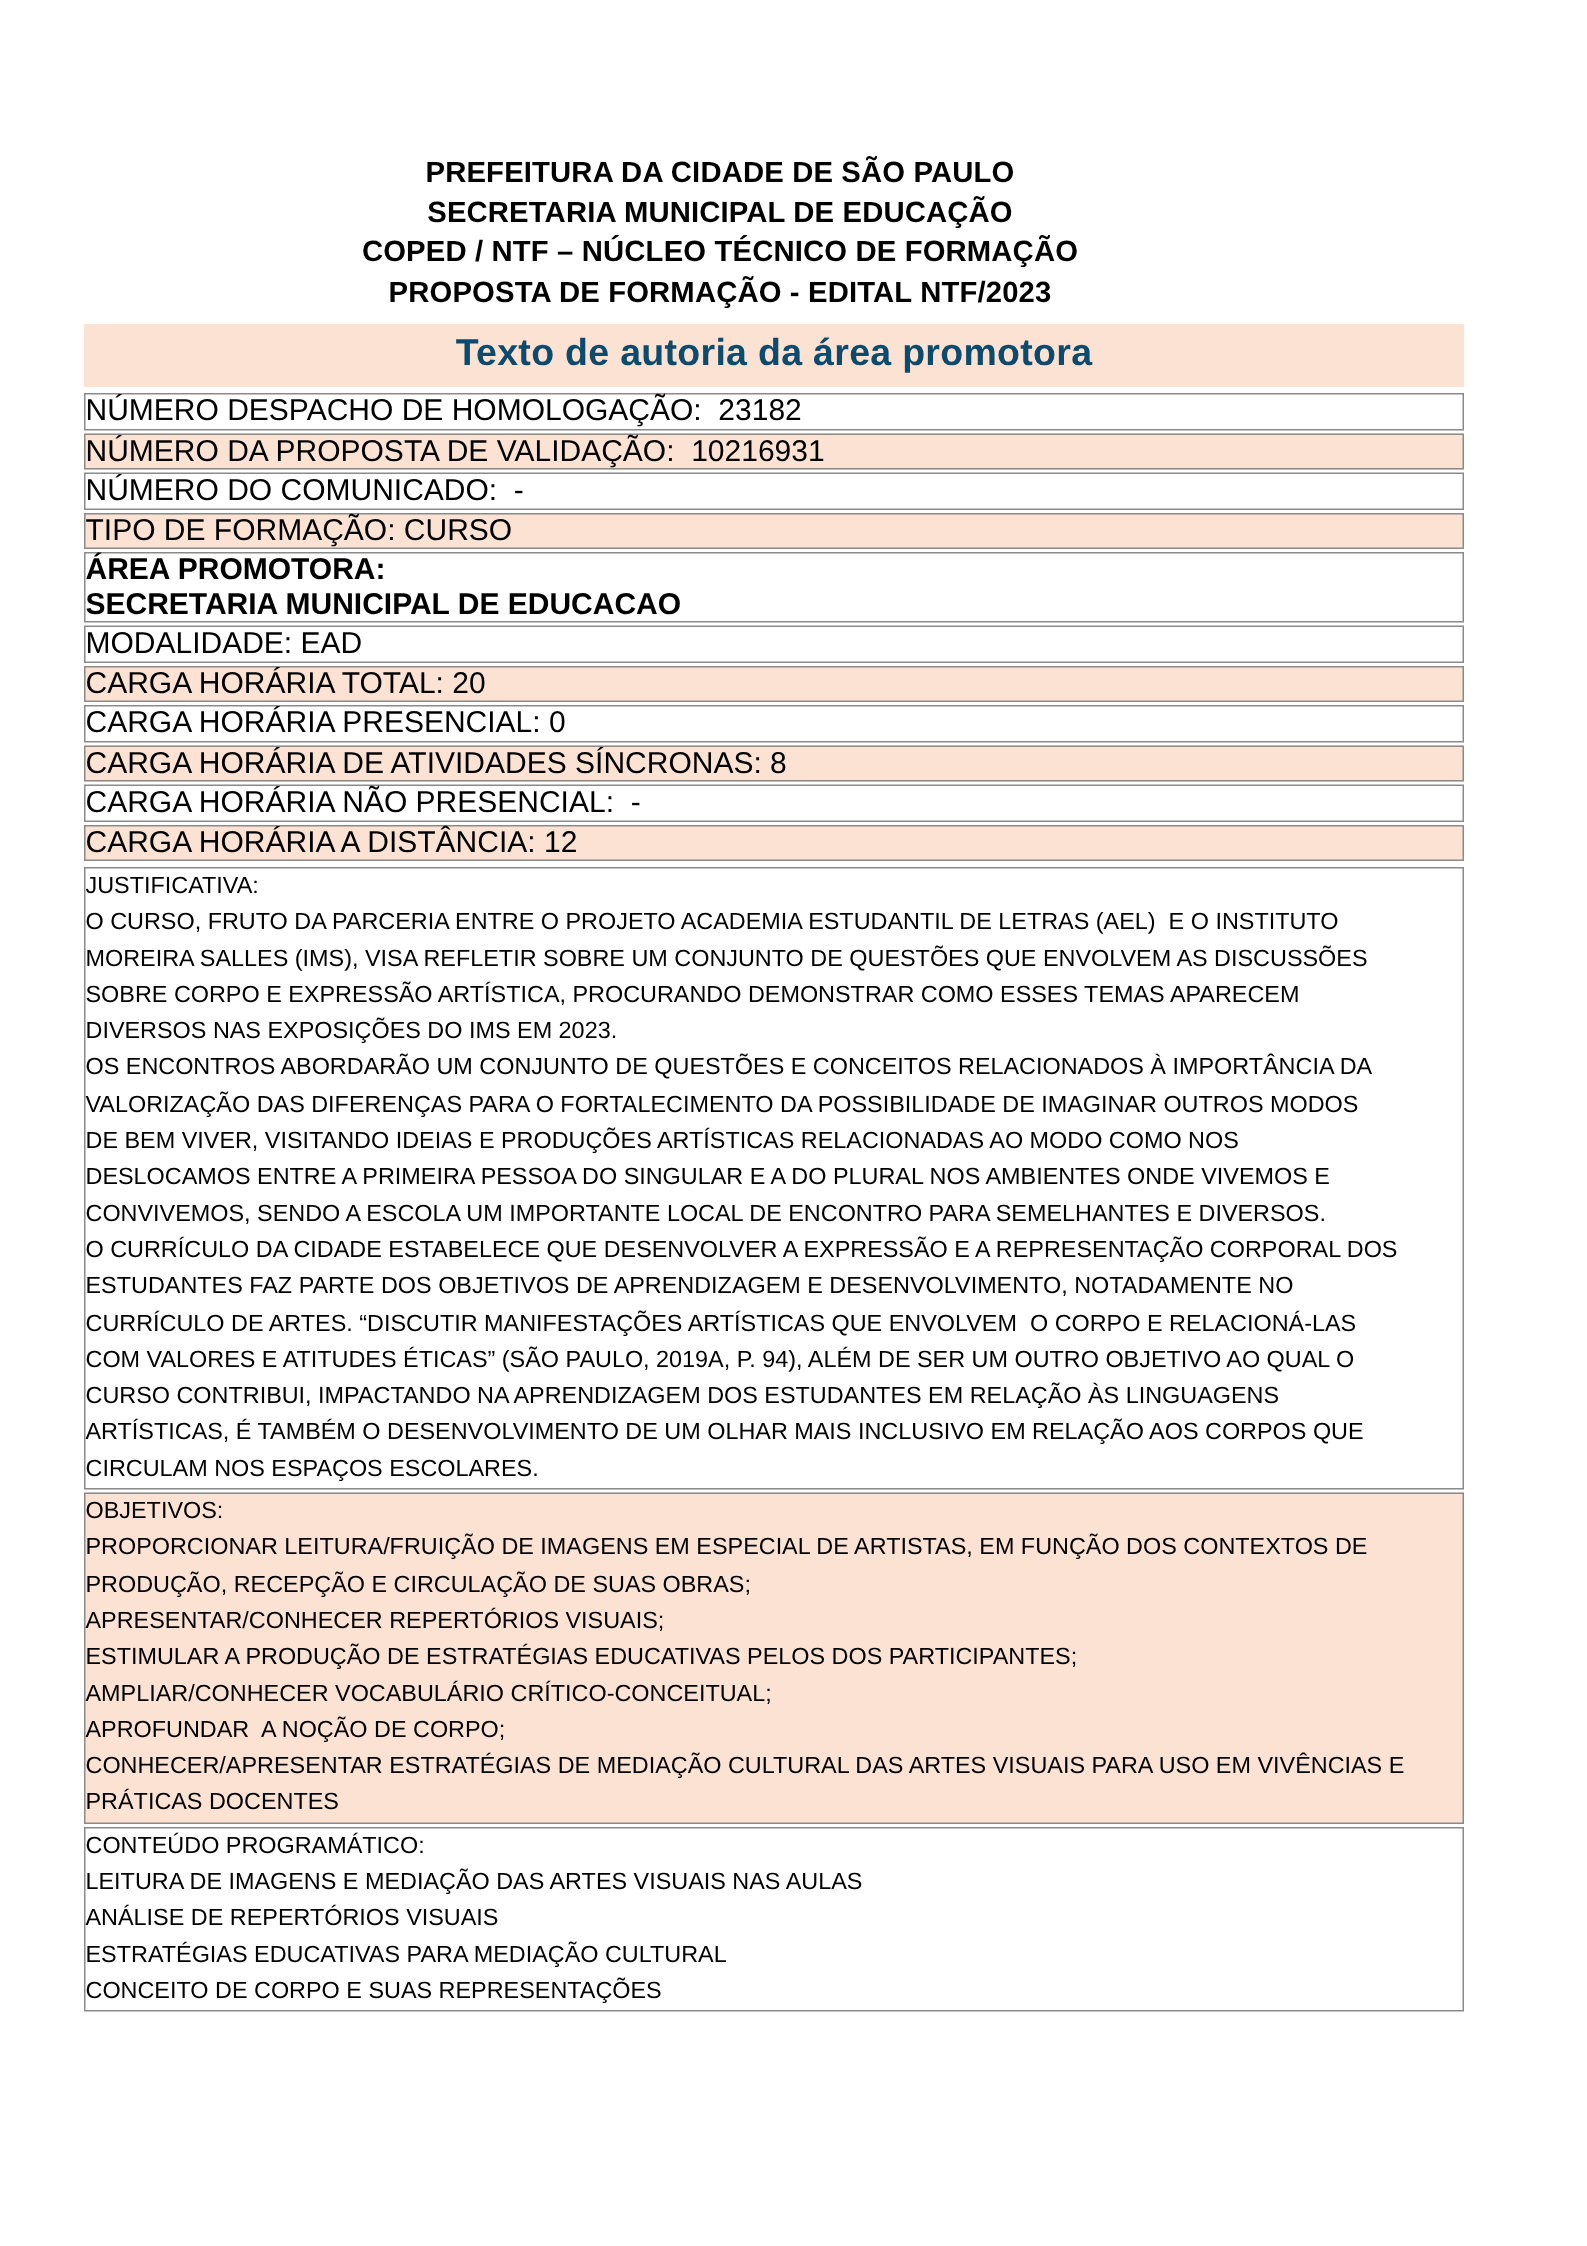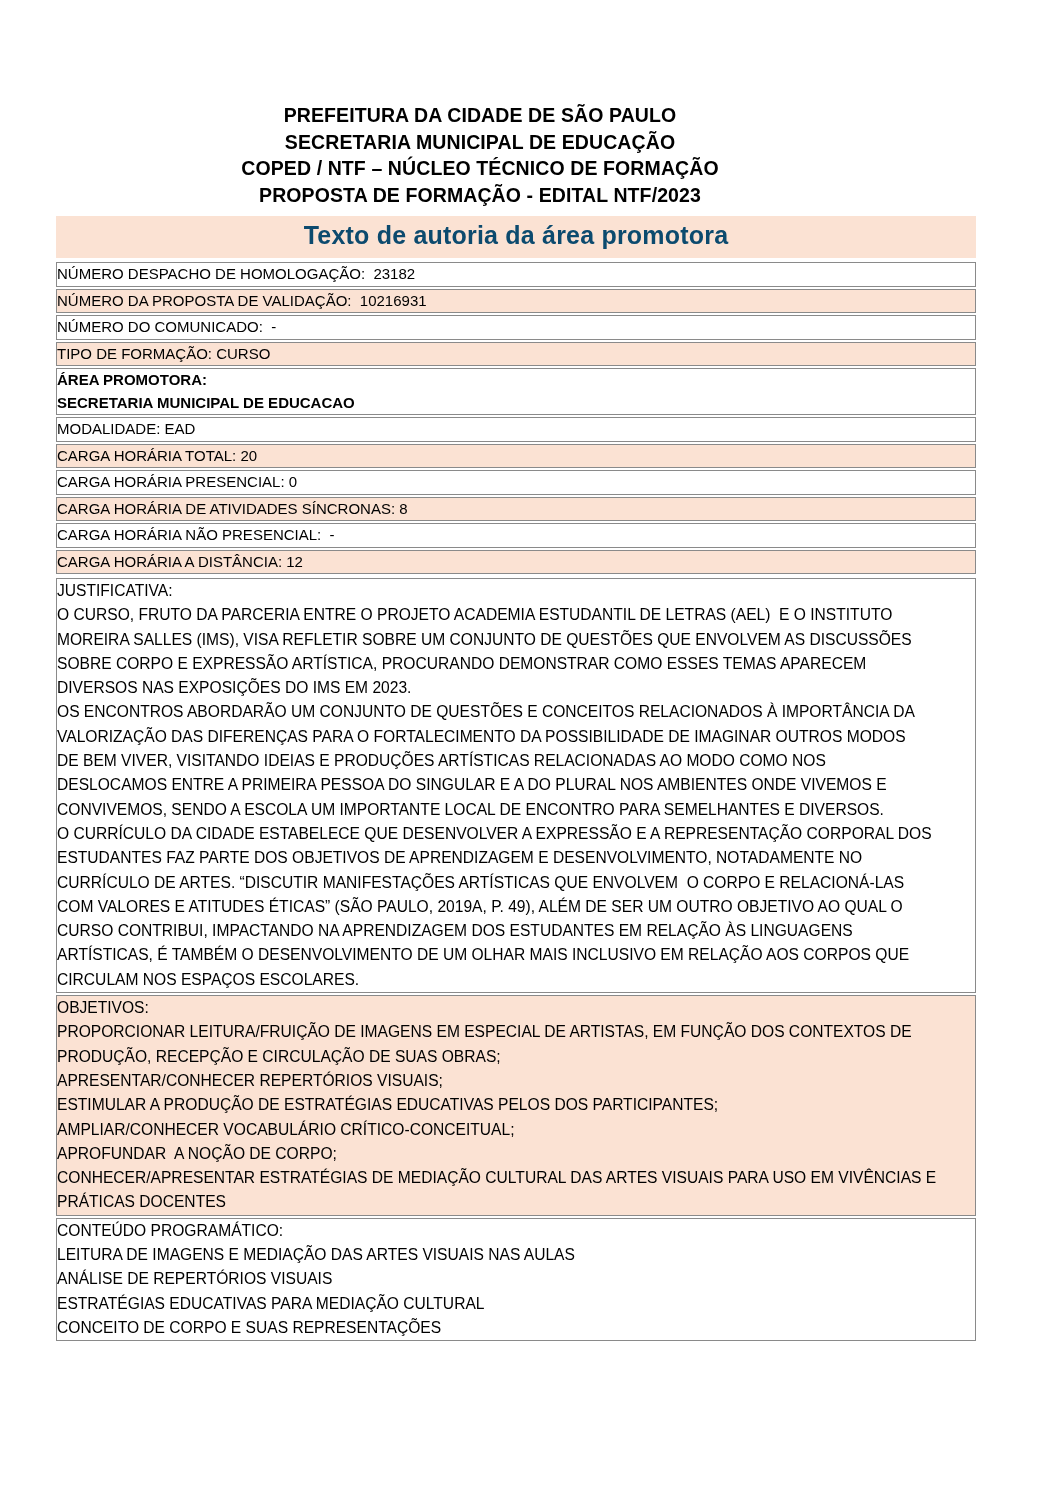--- a/index.html
+++ b/index.html
@@ -60,21 +60,21 @@
     color: #0c4a6e;
     font-size: 25px;
     font-weight: bold;
     line-height: 30px;
     letter-spacing: 0.2px;
   }
 
   .cell {
     border: 1px solid #8a8a8a;
     padding: 4px 3px 5px 4px;
-    font-size: 15px;
+    font-size: 20px;
     line-height: 22.5px;
     background: #ffffff;
   }
   .cell.shaded {
     background: #FBE2D3;
   }
   .cell.bold {
     font-weight: bold;
   }
   .cell .ln {
@@ -190,21 +190,21 @@
             <span class="ln">SOBRE CORPO E EXPRESSÃO ARTÍSTICA, PROCURANDO DEMONSTRAR COMO ESSES TEMAS APARECEM</span>
             <span class="ln">DIVERSOS NAS EXPOSIÇÕES DO IMS EM 2023.</span>
             <span class="ln">OS ENCONTROS ABORDARÃO UM CONJUNTO DE QUESTÕES E CONCEITOS RELACIONADOS À IMPORTÂNCIA DA</span>
             <span class="ln">VALORIZAÇÃO DAS DIFERENÇAS PARA O FORTALECIMENTO DA POSSIBILIDADE DE IMAGINAR OUTROS MODOS</span>
             <span class="ln">DE BEM VIVER, VISITANDO IDEIAS E PRODUÇÕES ARTÍSTICAS RELACIONADAS AO MODO COMO NOS</span>
             <span class="ln">DESLOCAMOS ENTRE A PRIMEIRA PESSOA DO SINGULAR E A DO PLURAL NOS AMBIENTES ONDE VIVEMOS E</span>
             <span class="ln">CONVIVEMOS, SENDO A ESCOLA UM IMPORTANTE LOCAL DE ENCONTRO PARA SEMELHANTES E DIVERSOS.</span>
             <span class="ln">O CURRÍCULO DA CIDADE ESTABELECE QUE DESENVOLVER A EXPRESSÃO E A REPRESENTAÇÃO CORPORAL DOS</span>
             <span class="ln">ESTUDANTES FAZ PARTE DOS OBJETIVOS DE APRENDIZAGEM E DESENVOLVIMENTO, NOTADAMENTE NO</span>
             <span class="ln">CURRÍCULO DE ARTES. “DISCUTIR MANIFESTAÇÕES ARTÍSTICAS QUE ENVOLVEM  O CORPO E RELACIONÁ-LAS</span>
-            <span class="ln">COM VALORES E ATITUDES ÉTICAS” (SÃO PAULO, 2019A, P. 49), ALÉM DE SER UM OUTRO OBJETIVO AO QUAL O</span>
+            <span class="ln">COM VALORES E ATITUDES ÉTICAS” (SÃO PAULO, 2019A, P. 94), ALÉM DE SER UM OUTRO OBJETIVO AO QUAL O</span>
             <span class="ln">CURSO CONTRIBUI, IMPACTANDO NA APRENDIZAGEM DOS ESTUDANTES EM RELAÇÃO ÀS LINGUAGENS</span>
             <span class="ln">ARTÍSTICAS, É TAMBÉM O DESENVOLVIMENTO DE UM OLHAR MAIS INCLUSIVO EM RELAÇÃO AOS CORPOS QUE</span>
             <span class="ln">CIRCULAM NOS ESPAÇOS ESCOLARES.</span>
           </td>
         </tr>
         <tr>
           <td class="block-cell shaded">
             <span class="ln">OBJETIVOS:</span>
             <span class="ln">PROPORCIONAR LEITURA/FRUIÇÃO DE IMAGENS EM ESPECIAL DE ARTISTAS, EM FUNÇÃO DOS CONTEXTOS DE</span>
             <span class="ln">PRODUÇÃO, RECEPÇÃO E CIRCULAÇÃO DE SUAS OBRAS;</span>

